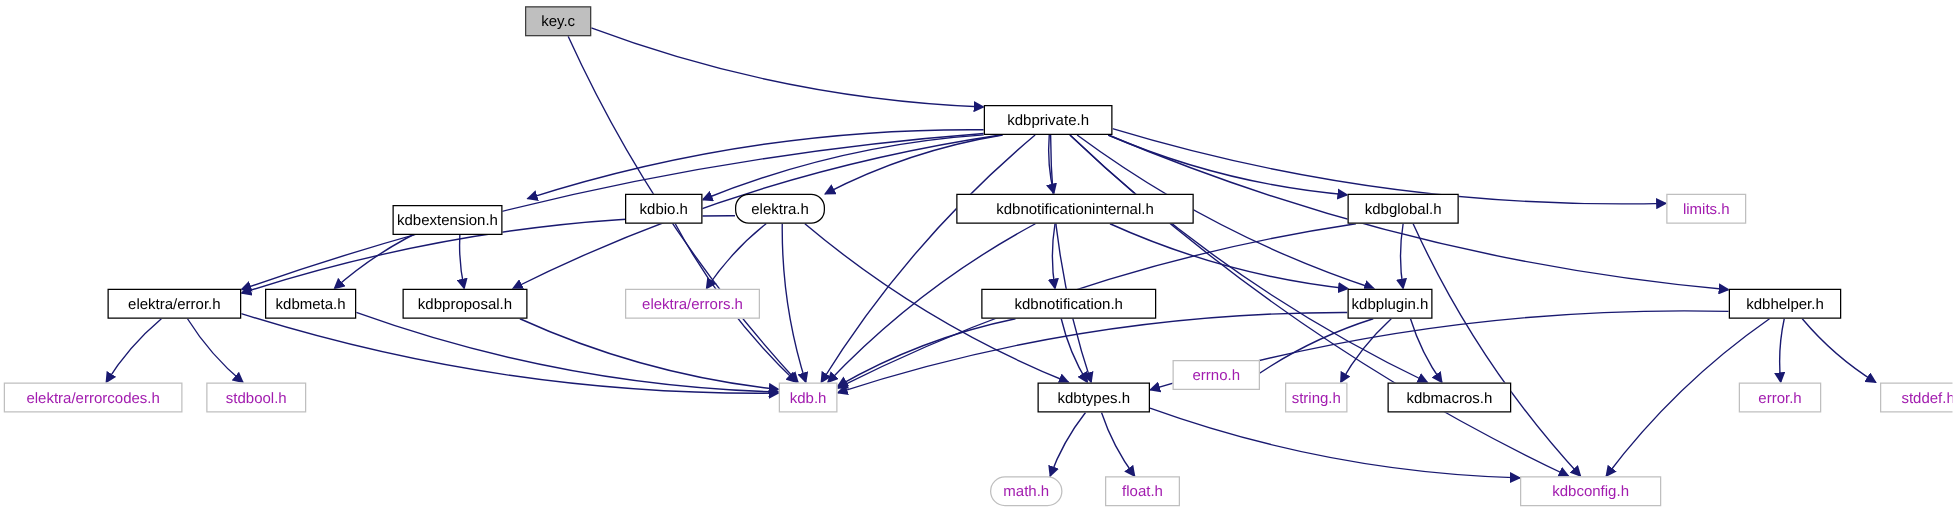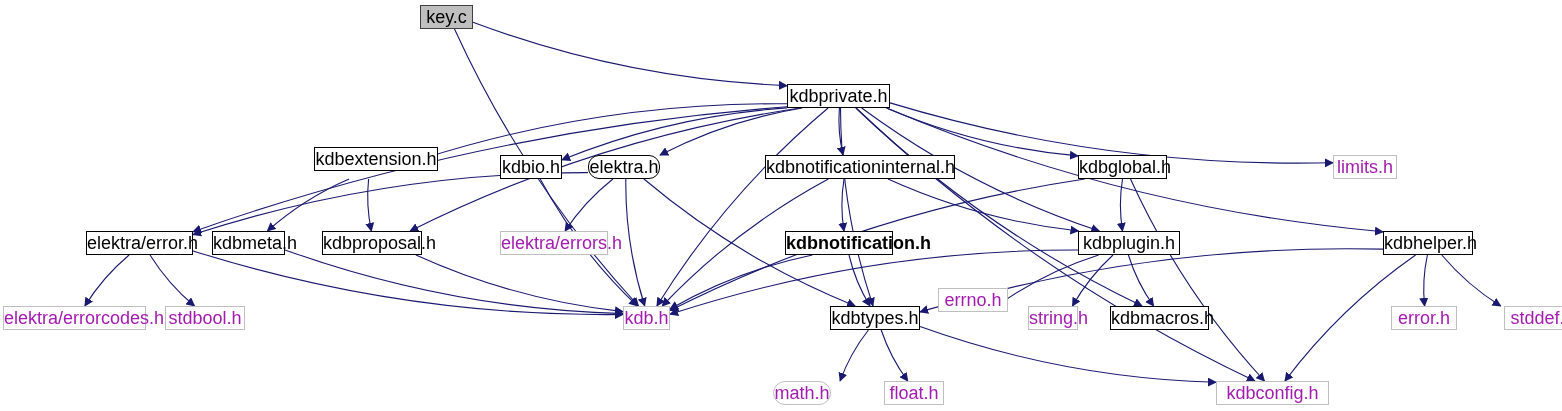--- a/index.html
+++ b/index.html
@@ -1,20 +1,20 @@
 <!DOCTYPE html>
 <html><head>
 <meta charset="utf-8">
 <style>
   html, body { margin: 0; padding: 0; background: #ffffff; }
   body { width: 1562px; height: 411px; position: relative; overflow: hidden;
          font-family: "Liberation Sans", sans-serif; }
   #edges { position: absolute; left: 0; top: 0; width: 1562px; height: 411px; }
   .node { position: absolute; box-sizing: border-box; height: 24px;
-          font-size: 18px; line-height: 22px; text-align: center;
+          font-size: 12px; line-height: 22px; text-align: center;
           white-space: nowrap; color: #000; background: #fff; }
   .node.internal { border: 1px solid #000; }
   .node.external { border: 1px solid #bfbfbf; color: #a21caf; }
   .node.root { border: 1px solid #404040; background: #bfbfbf; }
 </style>
 </head>
 <body>
 
 <svg id="edges" xmlns="http://www.w3.org/2000/svg">
   <defs>
@@ -69,38 +69,38 @@
       <path d="M1415.6,255.0 Q1340.2,307.6 1284.9,381.0" fill="none" stroke="#191970" stroke-width="1.1" marker-end="url(#arrow)"></path>
       <path d="M868.4,330.0 Q850.2,353.2 840.1,381.0" fill="none" stroke="#191970" stroke-width="1.1" marker-end="url(#arrow)"></path>
       <path d="M881.2,330.0 Q890.4,357.6 907.8,381.0" fill="none" stroke="#191970" stroke-width="1.1" marker-end="url(#arrow)"></path>
       <path d="M920.0,326.5 Q1063.5,378.1 1216.0,382.3" fill="none" stroke="#191970" stroke-width="1.1" marker-end="url(#arrow)"></path>
     </g>
 </svg>
 
 <div id="node-layer">
   <div class="node root" style="left: 420px; top: 5px; width: 53px;">key.c</div>
   <div class="node internal" style="left: 787px; top: 84px; width: 103px;">kdbprivate.h</div>
-  <div class="node internal" style="left: 314px; top: 147px; width: 124px;">kdbextension.h</div>
+  <div class="node internal" style="left: 314px; top: 164px; width: 88px;">kdbextension.h</div>
   <div class="node internal" style="left: 500px; top: 155px; width: 62px;">kdbio.h</div>
   <div class="node internal" style="left: 588px; top: 155px; width: 72px; border-radius: 11px;">elektra.h</div>
   <div class="node internal" style="left: 765px; top: 155px; width: 190px;">kdbnotificationinternal.h</div>
   <div class="node internal" style="left: 1078px; top: 155px; width: 89px;">kdbglobal.h</div>
   <div class="node external" style="left: 1333px; top: 155px; width: 64px;">limits.h</div>
   <div class="node internal" style="left: 86px; top: 231px; width: 107px;">elektra/error.h</div>
   <div class="node internal" style="left: 212px; top: 231px; width: 73px;">kdbmeta.h</div>
   <div class="node internal" style="left: 322px; top: 231px; width: 100px;">kdbproposal.h</div>
   <div class="node external" style="left: 500px; top: 231px; width: 108px;">elektra/errors.h</div>
-  <div class="node internal" style="left: 785px; top: 231px; width: 108px; font-weight: bold;">kdbnotification.h</div>
-  <div class="node internal" style="left: 1078px; top: 231px; width: 102px;">kdbplugin.h</div>
+  <div class="node internal" style="left: 785px; top: 231px; width: 140px;">kdbnotification.h</div>
+  <div class="node internal" style="left: 1078px; top: 231px; width: 68px;">kdbplugin.h</div>
   <div class="node internal" style="left: 1383px; top: 231px; width: 90px;">kdbhelper.h</div>
   <div class="node external" style="left: 3px; top: 306px; width: 143px;">elektra/errorcodes.h</div>
   <div class="node external" style="left: 165px; top: 306px; width: 80px;">stdbool.h</div>
   <div class="node external" style="left: 623px; top: 306px; width: 47px;">kdb.h</div>
   <div class="node internal" style="left: 830px; top: 306px; width: 90px;">kdbtypes.h</div>
   <div class="node external" style="left: 938px; top: 288px; width: 70px;">errno.h</div>
   <div class="node external" style="left: 1028px; top: 306px; width: 50px;">string.h</div>
   <div class="node internal" style="left: 1110px; top: 306px; width: 99px;">kdbmacros.h</div>
   <div class="node external" style="left: 1391px; top: 306px; width: 66px;">error.h</div>
   <div class="node external" style="left: 1476px; top: 306px; width: 77px; margin-left: 28px;">stddef.h</div>
-  <div class="node external" style="left: 773px; top: 381px; width: 58px; border-radius: 12px;">math.h</div>
+  <div class="node external" style="left: 792px; top: 381px; width: 58px; border-radius: 12px;">math.h</div>
   <div class="node external" style="left: 884px; top: 381px; width: 60px;">float.h</div>
   <div class="node external" style="left: 1216px; top: 381px; width: 113px;">kdbconfig.h</div>
 </div>
 
 </body></html>

